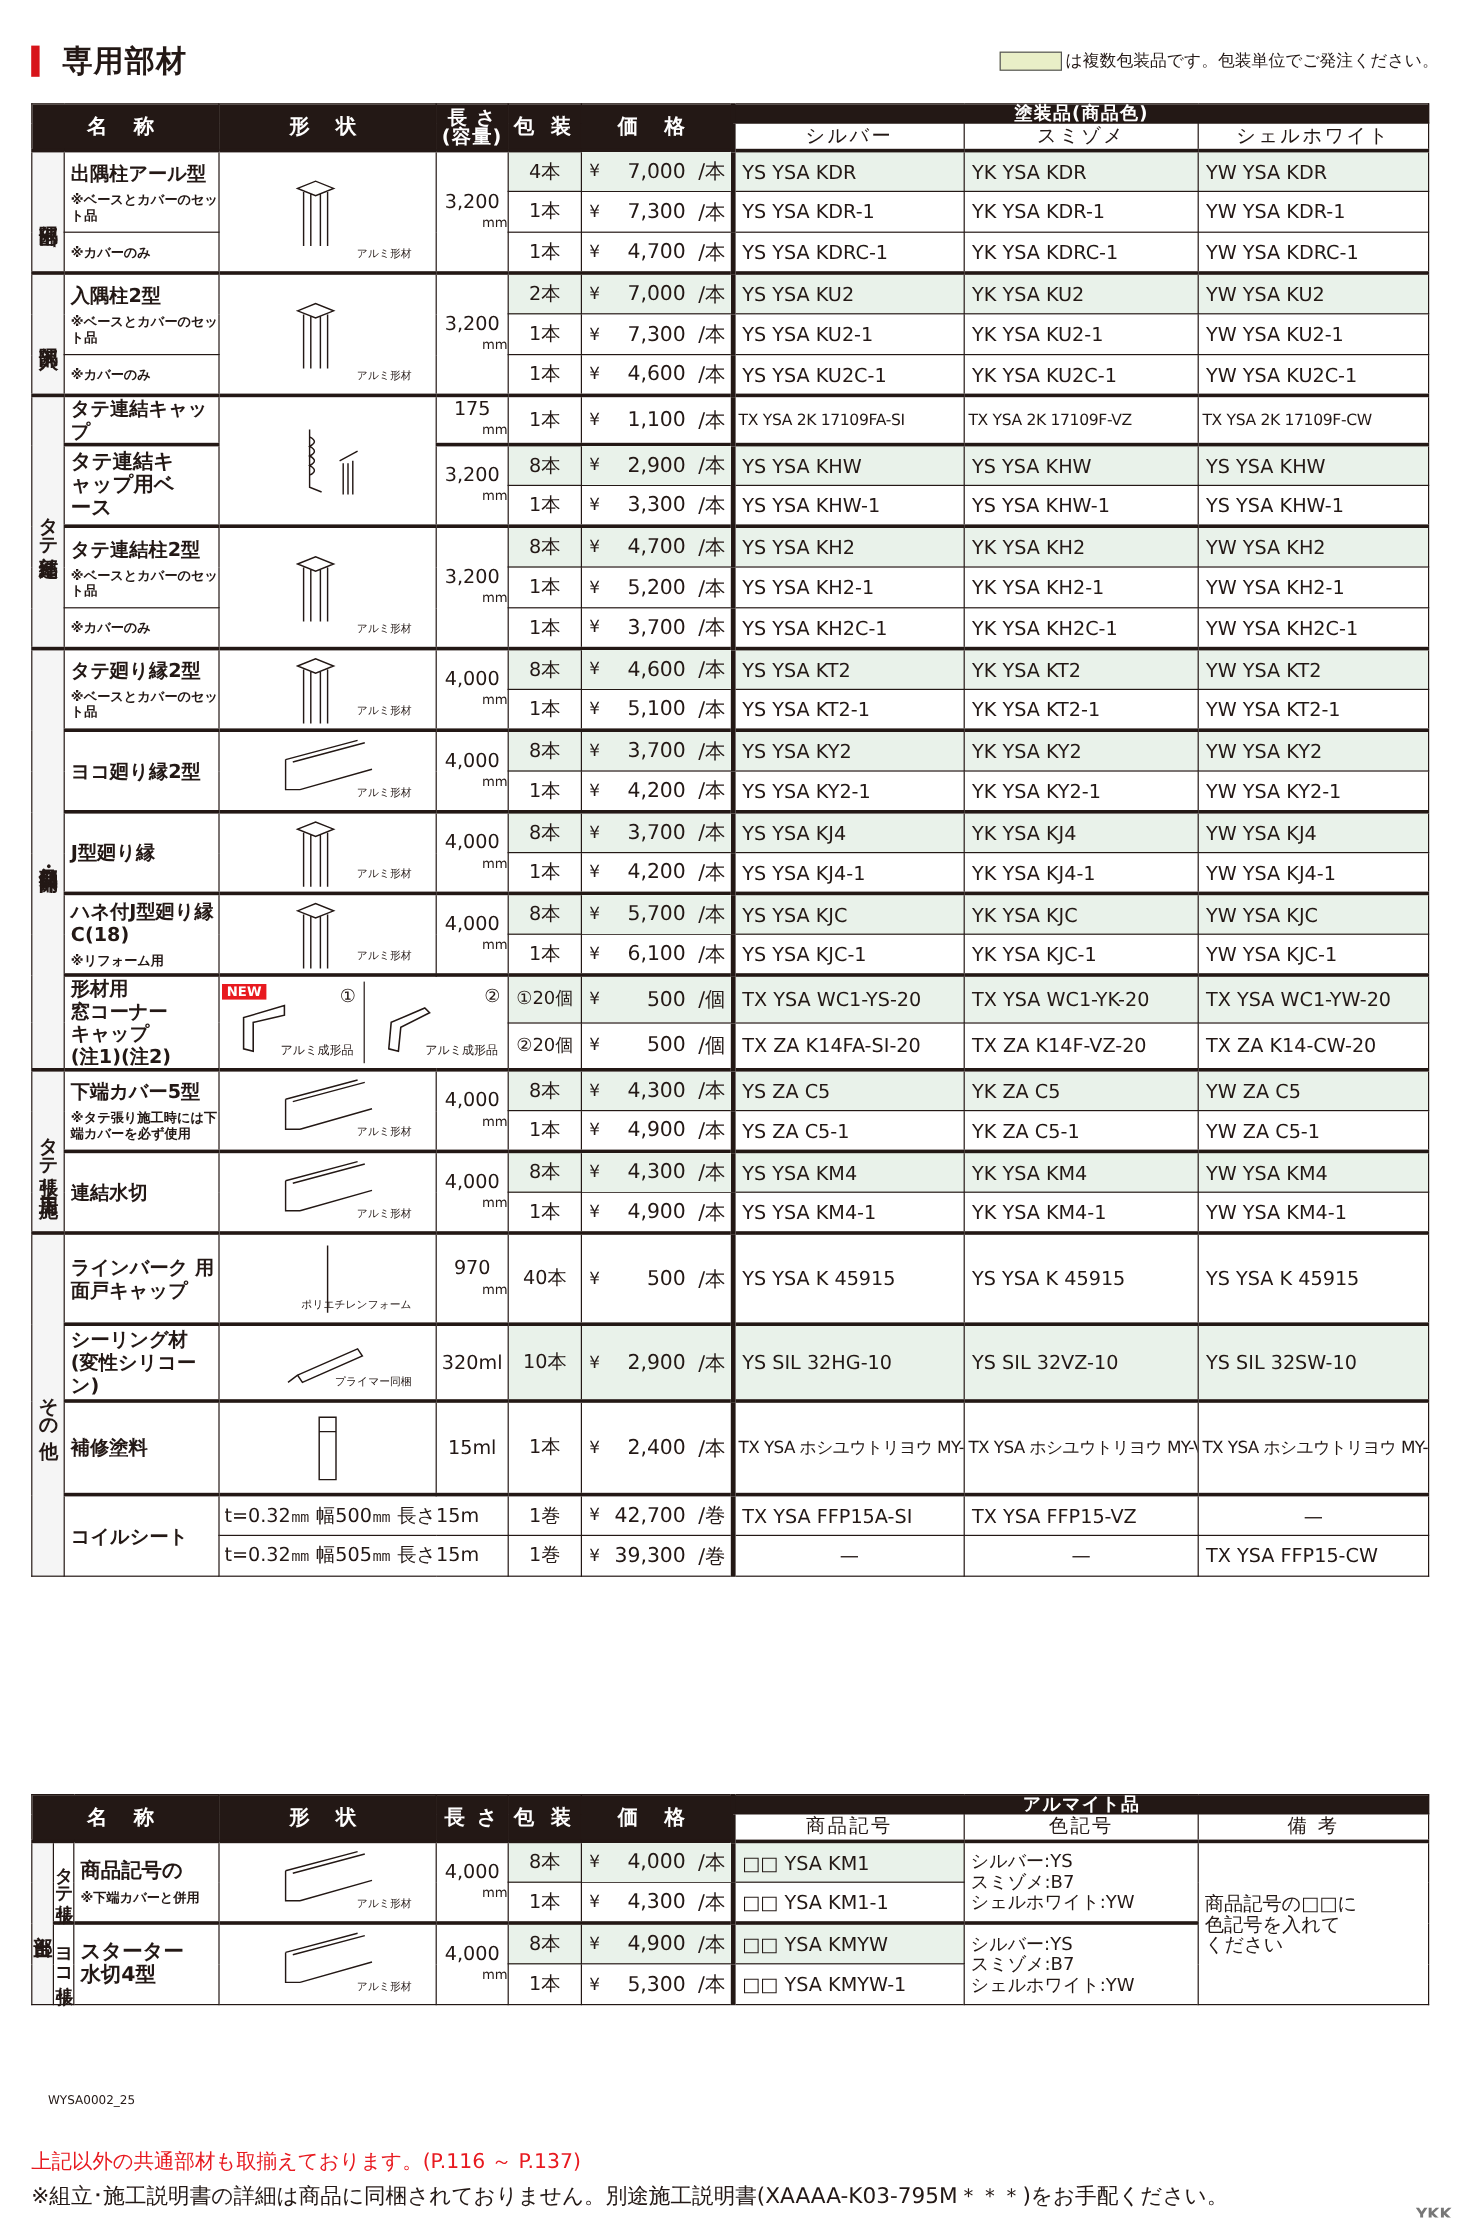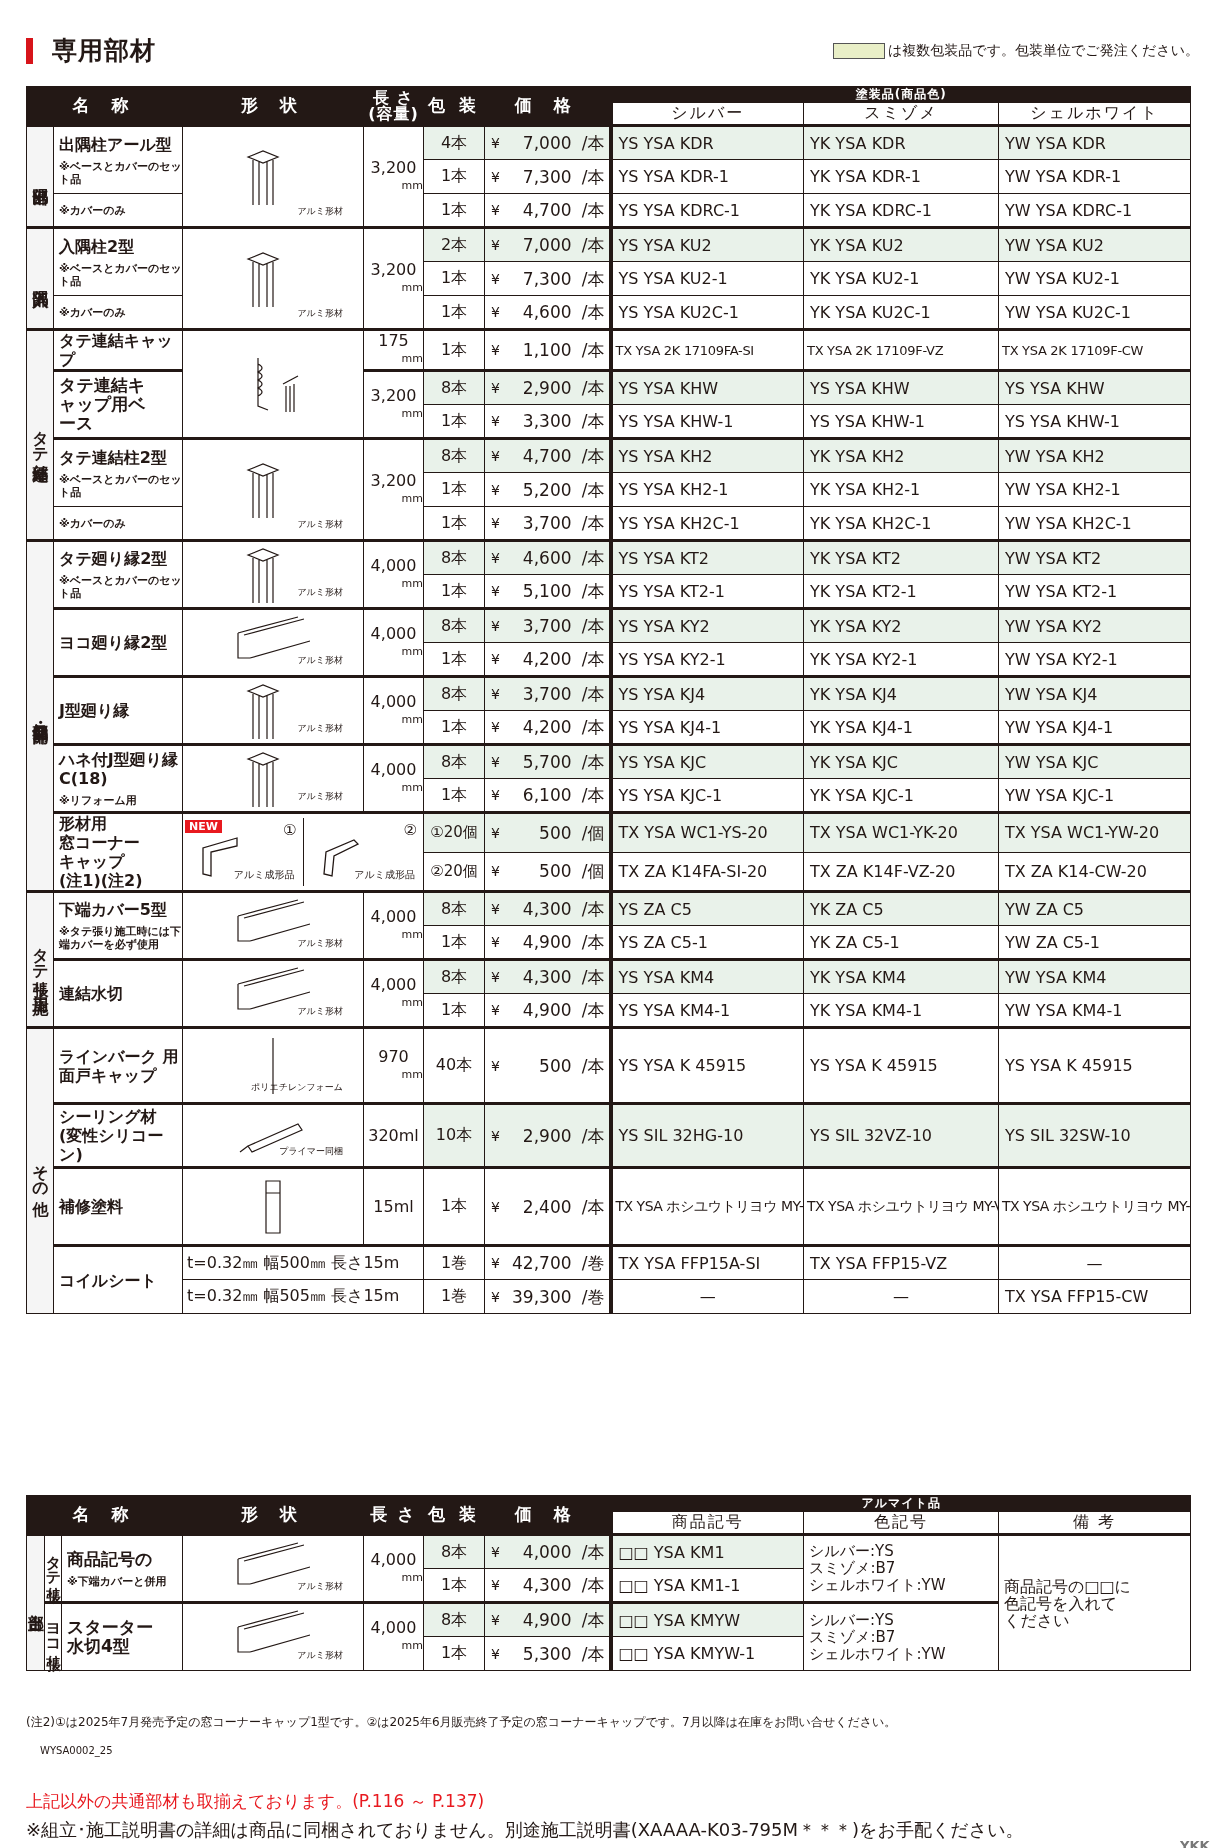--- a/index.html
+++ b/index.html
@@ -10,21 +10,21 @@
   }
   .title-bar { position: absolute; left: 26px; top: 38px; width: 7px; height: 26px; background: #d7141a; }
   .title { position: absolute; left: 52px; top: 34px; font-size: 25px; font-weight: bold; letter-spacing: 1px; }
   .legend { position: absolute; left: 833px; top: 42px; display: flex; align-items: center; font-size: 14px; }
   .legend-swatch { width: 52px; height: 16px; background: #e9efc7; border: 1px solid #555; margin-right: 3px; }
 
   table { border-collapse: collapse; position: absolute; table-layout: fixed; }
   td, th { border: 1px solid #231815; vertical-align: middle; }
   th { background: #231815; color: #fff; font-weight: bold; font-size: 17px; letter-spacing: 8px; }
   .subhead { background: #fff; color: #231815; font-weight: normal; font-size: 16px; letter-spacing: 2px; height: 22px; }
-  .topband { height: 14px; font-size: 12px; letter-spacing: 1px; padding: 0; line-height: 15px; }
+  .topband { height: 14px; font-size: 15px; letter-spacing: 1px; padding: 0; line-height: 15px; }
   .sec { background: #f5f5f5; writing-mode: vertical-rl; text-orientation: upright; font-size: 16px; font-weight: bold; text-align: center; letter-spacing: -1px; }
   .name { padding-left: 5px; font-size: 16px; font-weight: bold; line-height: 19px; }
   .name .note { display: block; font-size: 11px; font-weight: bold; line-height: 13px; margin-top: 6px; }
   .note-cell { padding-left: 5px; font-size: 11px; font-weight: bold; }
   .shape { position: relative; text-align: center; font-size: 9px; }
   .shape .mat { position: absolute; right: 20px; bottom: 8px; font-size: 9px; }
   .len { text-align: center; font-size: 16px; line-height: 18px; }
   .len small { display: block; font-size: 11px; text-align: right; }
   .pack { text-align: center; font-size: 16px; }
   .price { font-size: 17px; position: relative; white-space: nowrap; }
@@ -681,18 +681,17 @@
           <span class="yen">¥</span>
           <span class="amt">5,300</span>
           <span class="unit">/本</span>
         </td>
         <td class="code thick-left">□□ YSA KMYW-1</td>
       </tr>
     </tbody>
 </table>
 
 <div class="notes">
-  <div>(注2)①は2025年7月発売予定の窓コーナーキャップ1型です。②は2025年6月販売終了予定の窓コーナーキャップです。7月以降は在庫をお問い合せください。</div>
 </div>
 <div class="docid">WYSA0002_25</div>
 <div class="red-note">上記以外の共通部材も取揃えております。(P.116 ～ P.137)</div>
 <div class="manual-note">※組立･施工説明書の詳細は商品に同梱されておりません。別途施工説明書(XAAAA-K03-795M＊＊＊)をお手配ください。</div>
 <div class="logo">YKK</div>
 
 </body></html>

